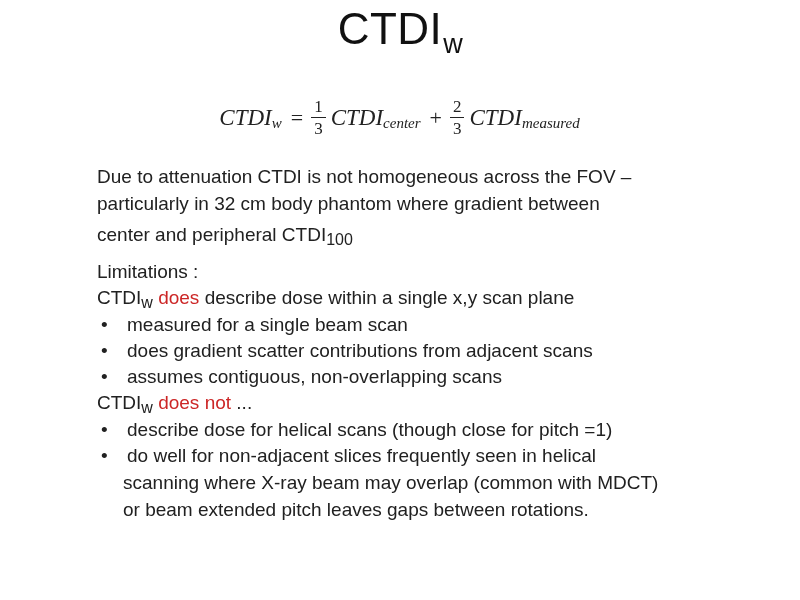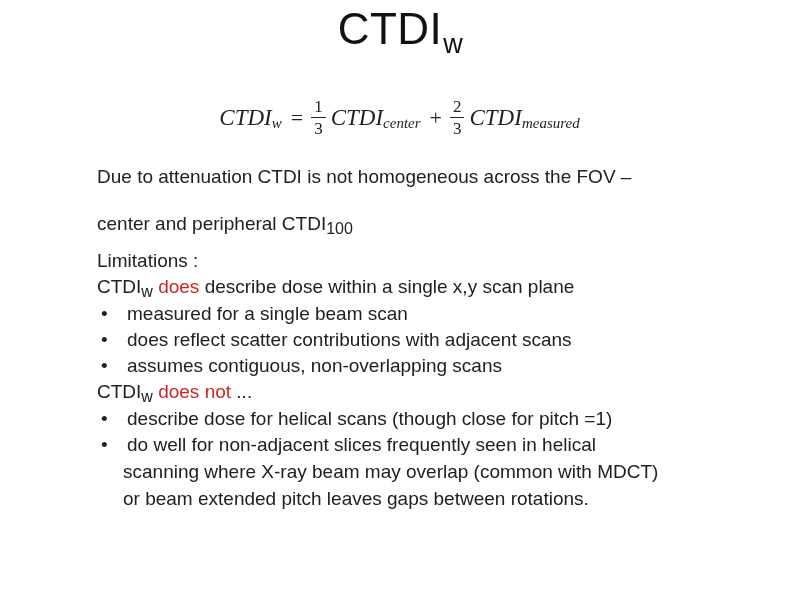--- a/index.html
+++ b/index.html
@@ -41,21 +41,21 @@
     margin:0 5px 0 0; color:#222;
   }
   .frac .num { border-bottom:1.3px solid #222; padding:0 3px 0px 3px; }
   .frac .den { padding-top:1px; }
   
   .body {
     position:absolute; left:97px; top:163px; width:660px;
     font-size:19px; line-height:27px;
   }
   .line { white-space:nowrap; }
-  .para1 { margin-bottom:20px; }
+  .para1 { margin-bottom:4px; }
   .para2 { margin-bottom:10px; }
   .limits .line, .limits .bullet { line-height:26px; }
   .red { color:var(--accent-red, #cc2626); }
   .b-sub {
     font-size:16px; position:relative; top:4px;
   }
   .bullet { display:flex; white-space:nowrap; }
   .bullet .marker {
     width:26px; flex:0 0 26px; text-align:left; padding-left:4px;
     color:#212121;
@@ -88,20 +88,21 @@
       <span class="den">3</span>
     </span>
     <span>CTDI</span>
       <span class="f-sub">measured</span>
   </div>
 
   <div class="body">
 
     <div class="para1">
       <div class="line">Due to attenuation CTDI is not homogeneous across the FOV –</div>
+      <div class="line">particularly in 32 cm body phantom where gradient between</div>
     </div>
 
     <div class="para2">
       <div class="line">
         <span>center and peripheral CTDI</span><span class="b-sub">100</span>
       </div>
     </div>
 
     <div class="limits">
       <div class="line">Limitations :</div>
@@ -109,21 +110,21 @@
       <div class="line">
         <span>CTDI</span><span class="b-sub">w</span><span class="red"> does </span><span>describe dose within a single x,y scan plane</span>
       </div>
 
       <div class="bullet">
         <span class="marker">•</span>
         <span class="b-text">measured for a single beam scan</span>
       </div>
       <div class="bullet">
         <span class="marker">•</span>
-        <span class="b-text">does reflect scatter contributions with adjacent scans</span>
+        <span class="b-text">does gradient scatter contributions from adjacent scans</span>
       </div>
       <div class="bullet">
         <span class="marker">•</span>
         <span class="b-text">assumes contiguous, non-overlapping scans</span>
       </div>
 
       <div class="line">
         <span>CTDI</span><span class="b-sub">w</span><span class="red"> does not </span><span>...</span>
       </div>
 

